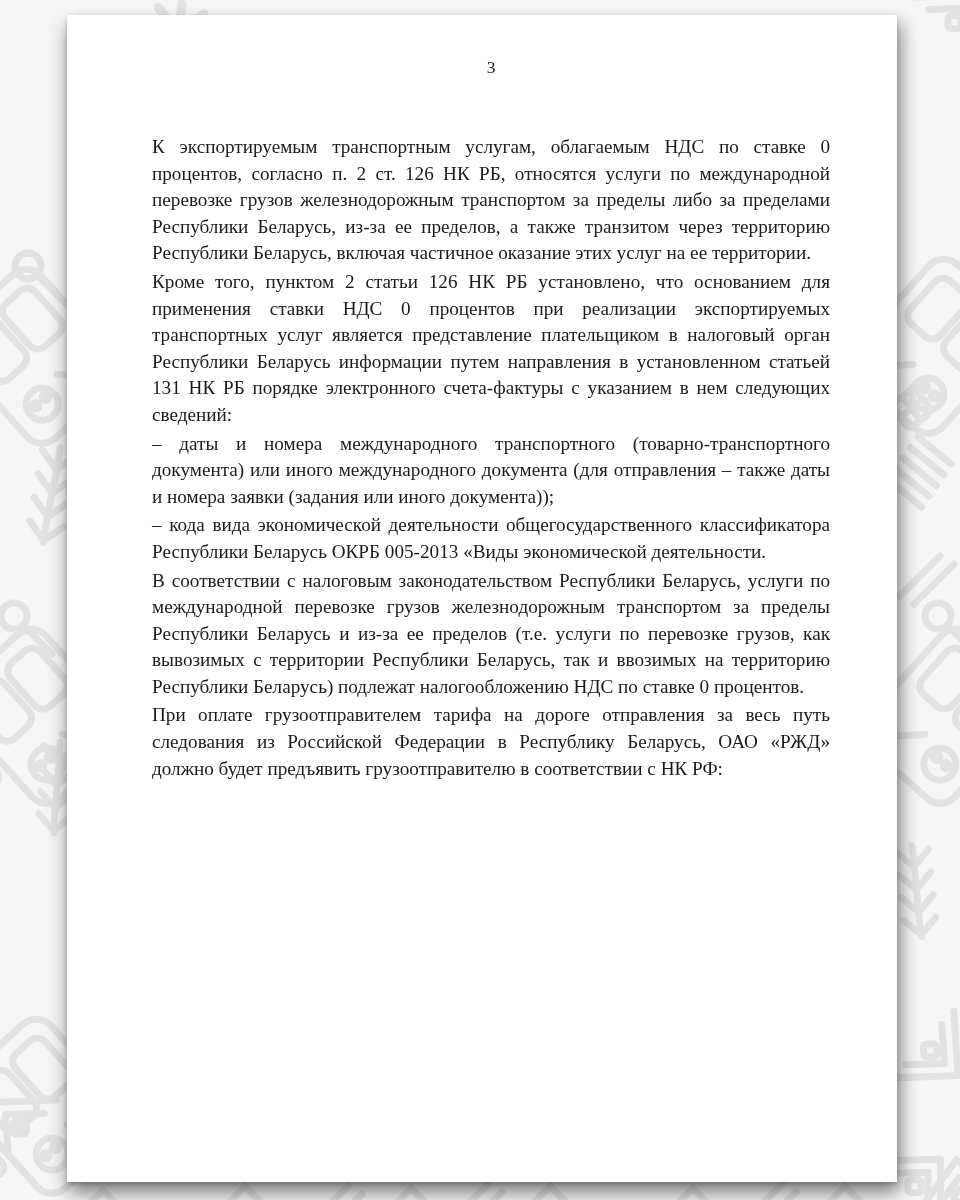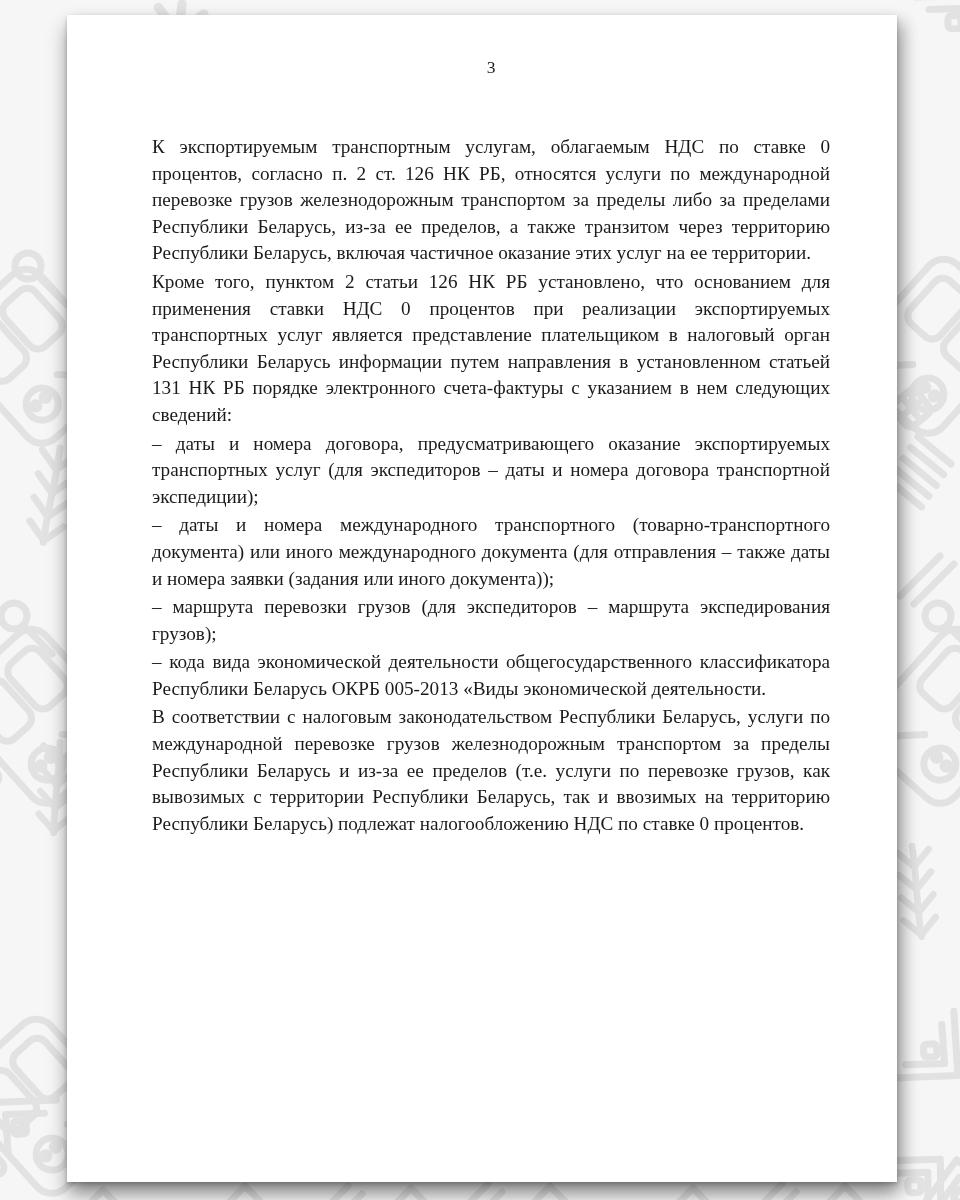--- a/index.html
+++ b/index.html
@@ -130,21 +130,20 @@
       <use href="#m-chevron" transform="translate(800,1186)"></use>
       <use href="#m-chevron" transform="translate(912,1166) rotate(-8)"></use>
     </g>
   </svg>
 
   <div class="page">
     <div class="page-number">3</div>
     <div class="content">
       <p>К экспортируемым транспортным услугам, облагаемым НДС по ставке 0 процентов, согласно п. 2 ст. 126 НК РБ, относятся услуги по международной перевозке грузов железнодорожным транспортом за пределы либо за пределами Республики Беларусь, из-за ее пределов, а также транзитом через территорию Республики Беларусь, включая частичное оказание этих услуг на ее территории.</p>
       <p>Кроме того, пунктом 2 статьи 126 НК РБ установлено, что основанием для применения ставки НДС 0 процентов при реализации экспортируемых транспортных услуг является представление плательщиком в налоговый орган Республики Беларусь информации путем направления в установленном статьей 131 НК РБ порядке электронного счета-фактуры с указанием в нем следующих сведений:</p>
-      <p>– даты и номера договора, предусматривающего оказание экспортируемых транспортных услуг (для экспедиторов – даты и номера договора транспортной экспедиции);</p>
       <p>– даты и номера международного транспортного (товарно-транспортного документа) или иного международного документа (для отправления – также даты и номера заявки (задания или иного документа));</p>
-      <p>– маршрута перевозки грузов (для экспедиторов – маршрута экспедирования грузов);</p>
       <p>– кода вида экономической деятельности общегосударственного классификатора Республики Беларусь ОКРБ 005-2013 «Виды экономической деятельности.</p>
       <p>В соответствии с налоговым законодательством Республики Беларусь, услуги по международной перевозке грузов железнодорожным транспортом за пределы Республики Беларусь и из-за ее пределов (т.е. услуги по перевозке грузов, как вывозимых с территории Республики Беларусь, так и ввозимых на территорию Республики Беларусь) подлежат налогообложению НДС по ставке 0 процентов.</p>
+      <p>При оплате грузоотправителем тарифа на дороге отправления за весь путь следования из Российской Федерации в Республику Беларусь, ОАО «РЖД» должно будет предъявить грузоотправителю в соответствии с НК РФ:</p>
     </div>
   </div>
 
 </div>
 
 </body></html>

